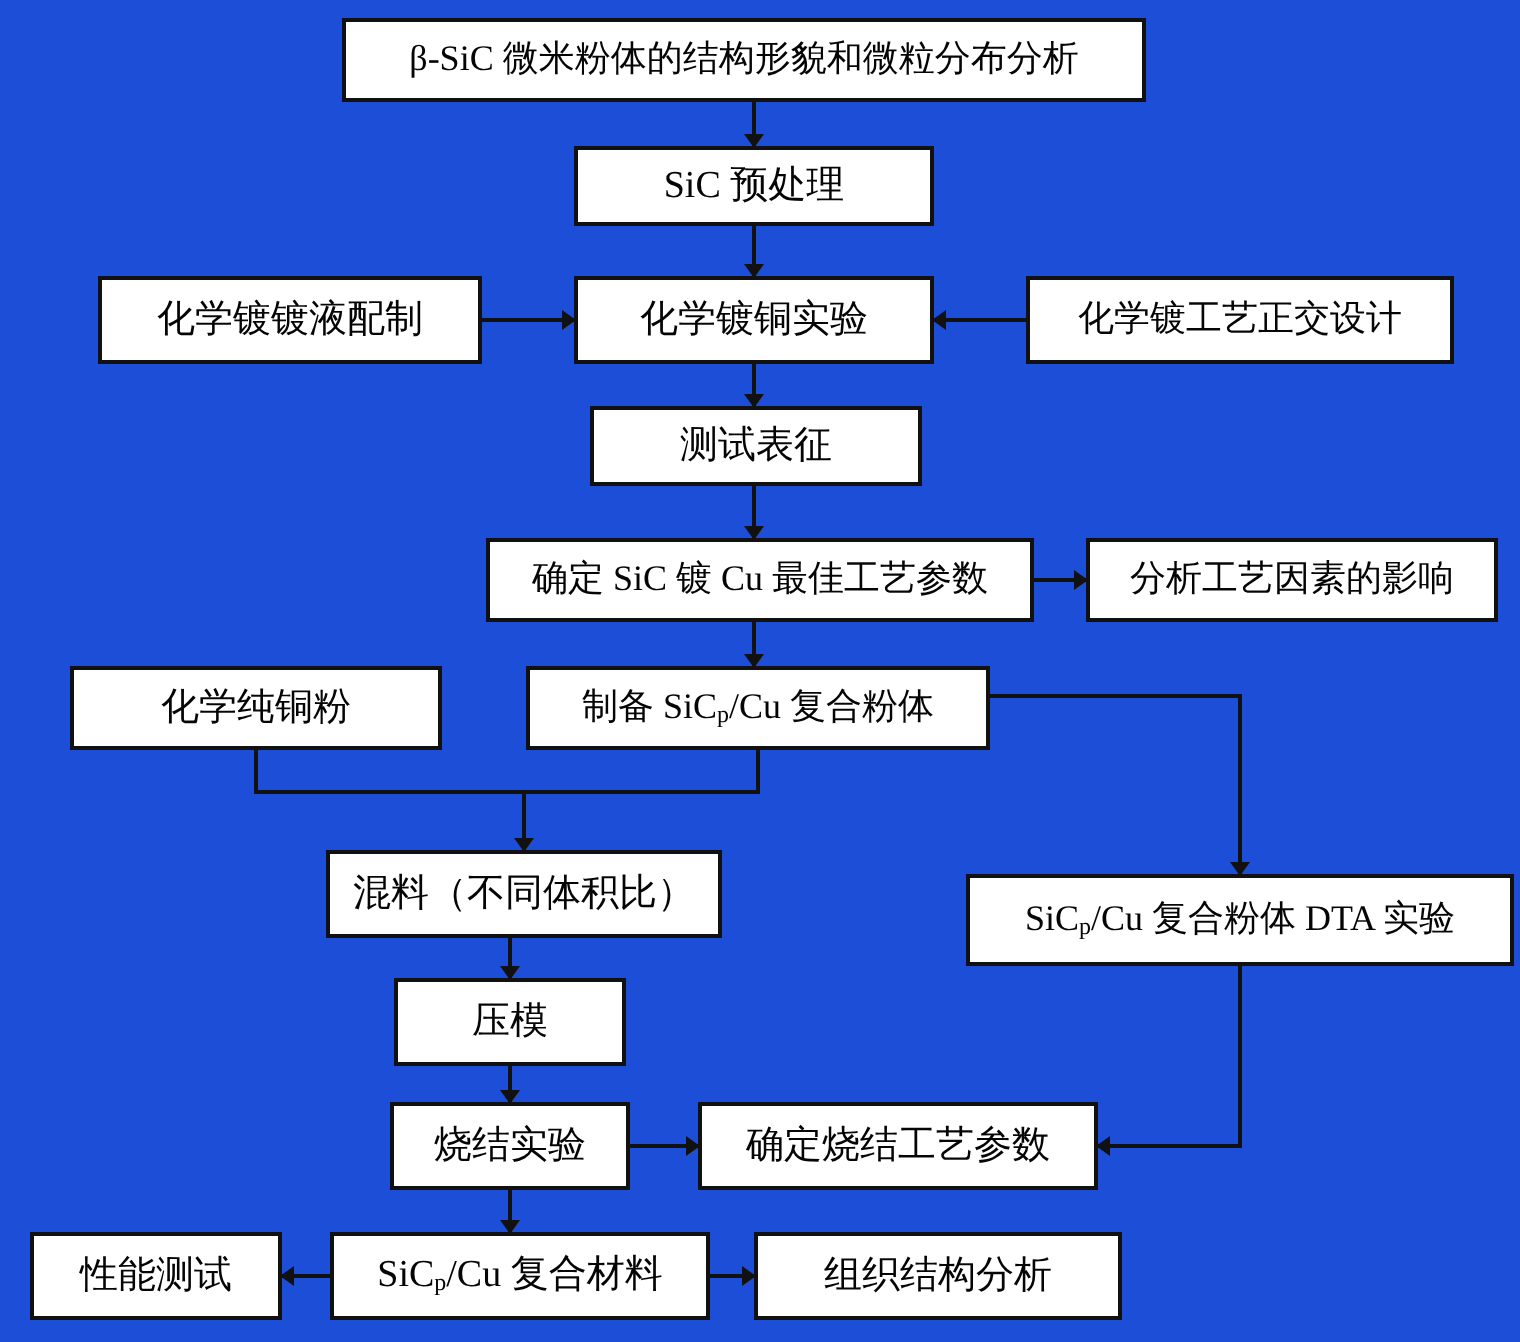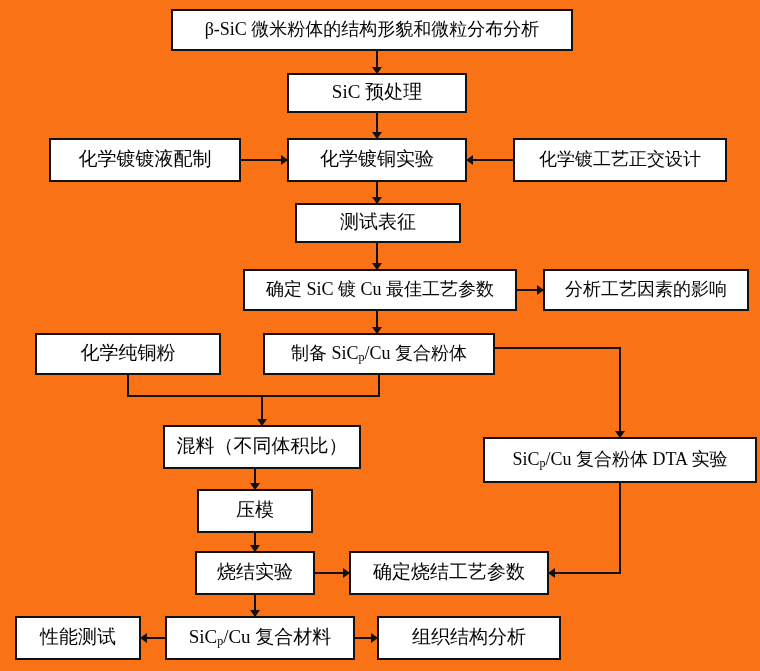--- a/index.html
+++ b/index.html
@@ -10,21 +10,21 @@
   body {
     width: 760px;
     height: 671px;
     overflow: hidden;
     font-family: "Liberation Sans", sans-serif;
   }
   #flowchart-root {
     position: relative;
     width: 760px;
     height: 671px;
-    background: #f97316;
+    background: #1d4ed8;
   }
   svg.flow-svg {
     position: absolute;
     top: 0;
     left: 0;
     width: 760px;
     height: 671px;
   }
   .node-rect {
     fill: #ffffff;

